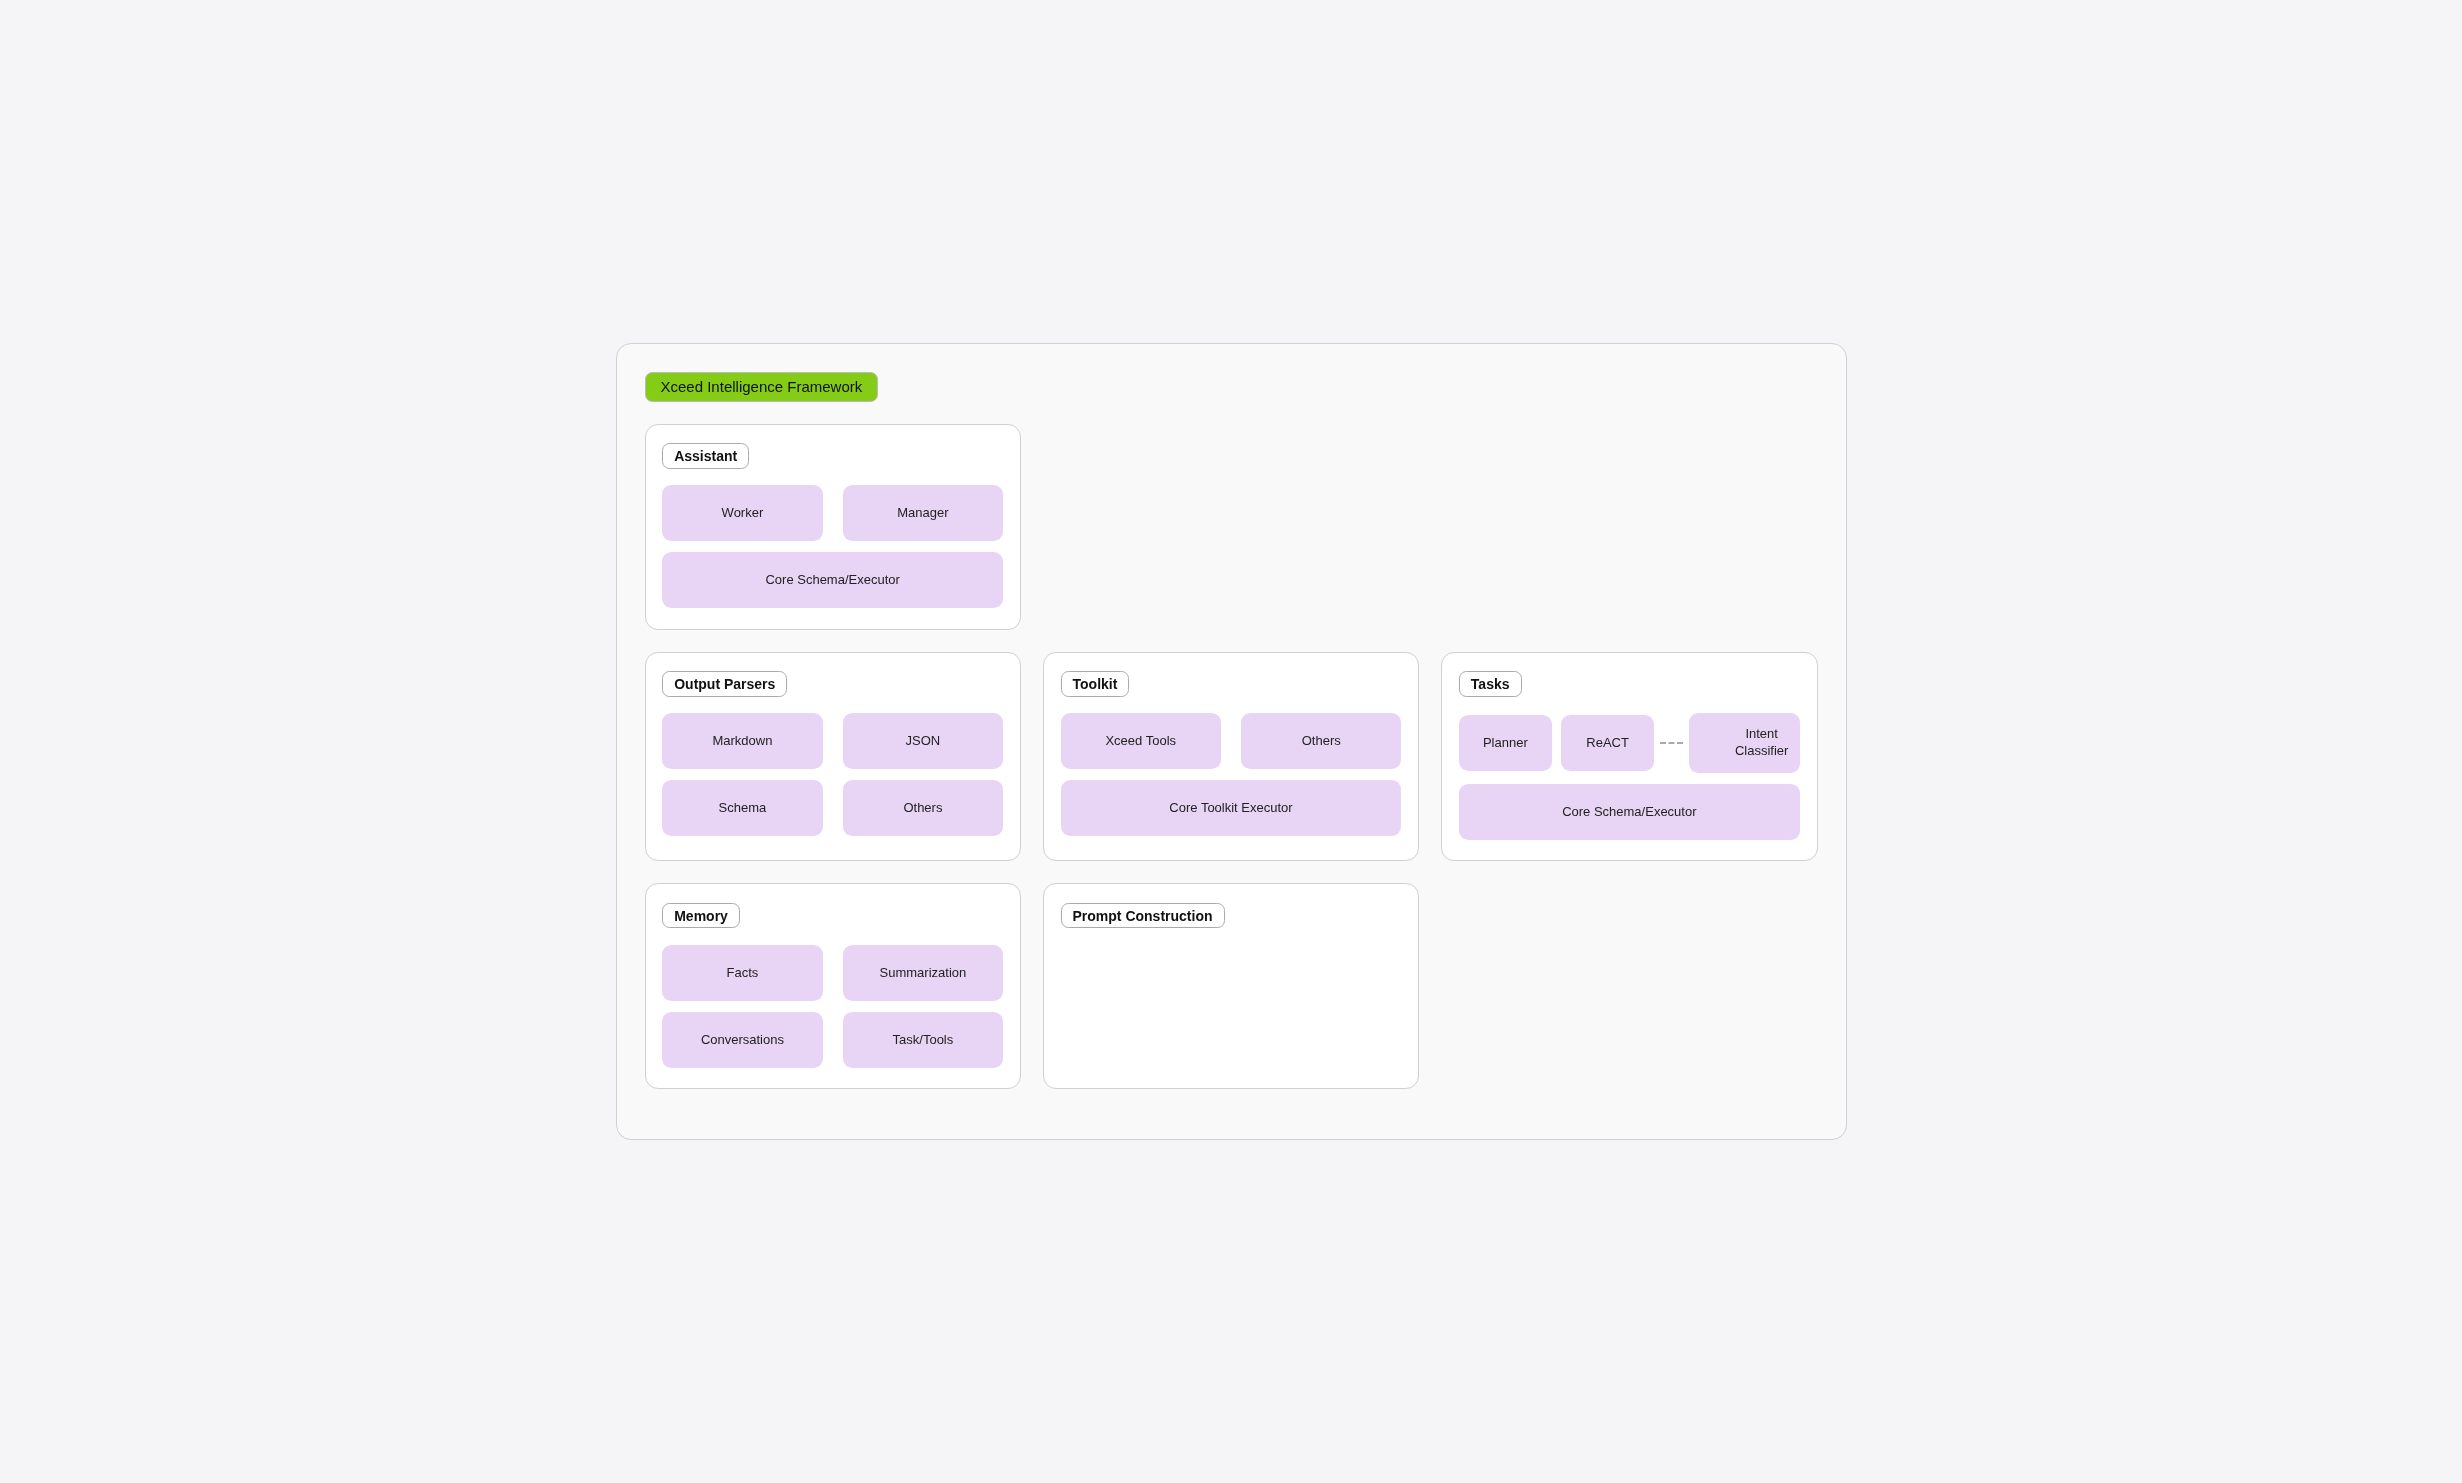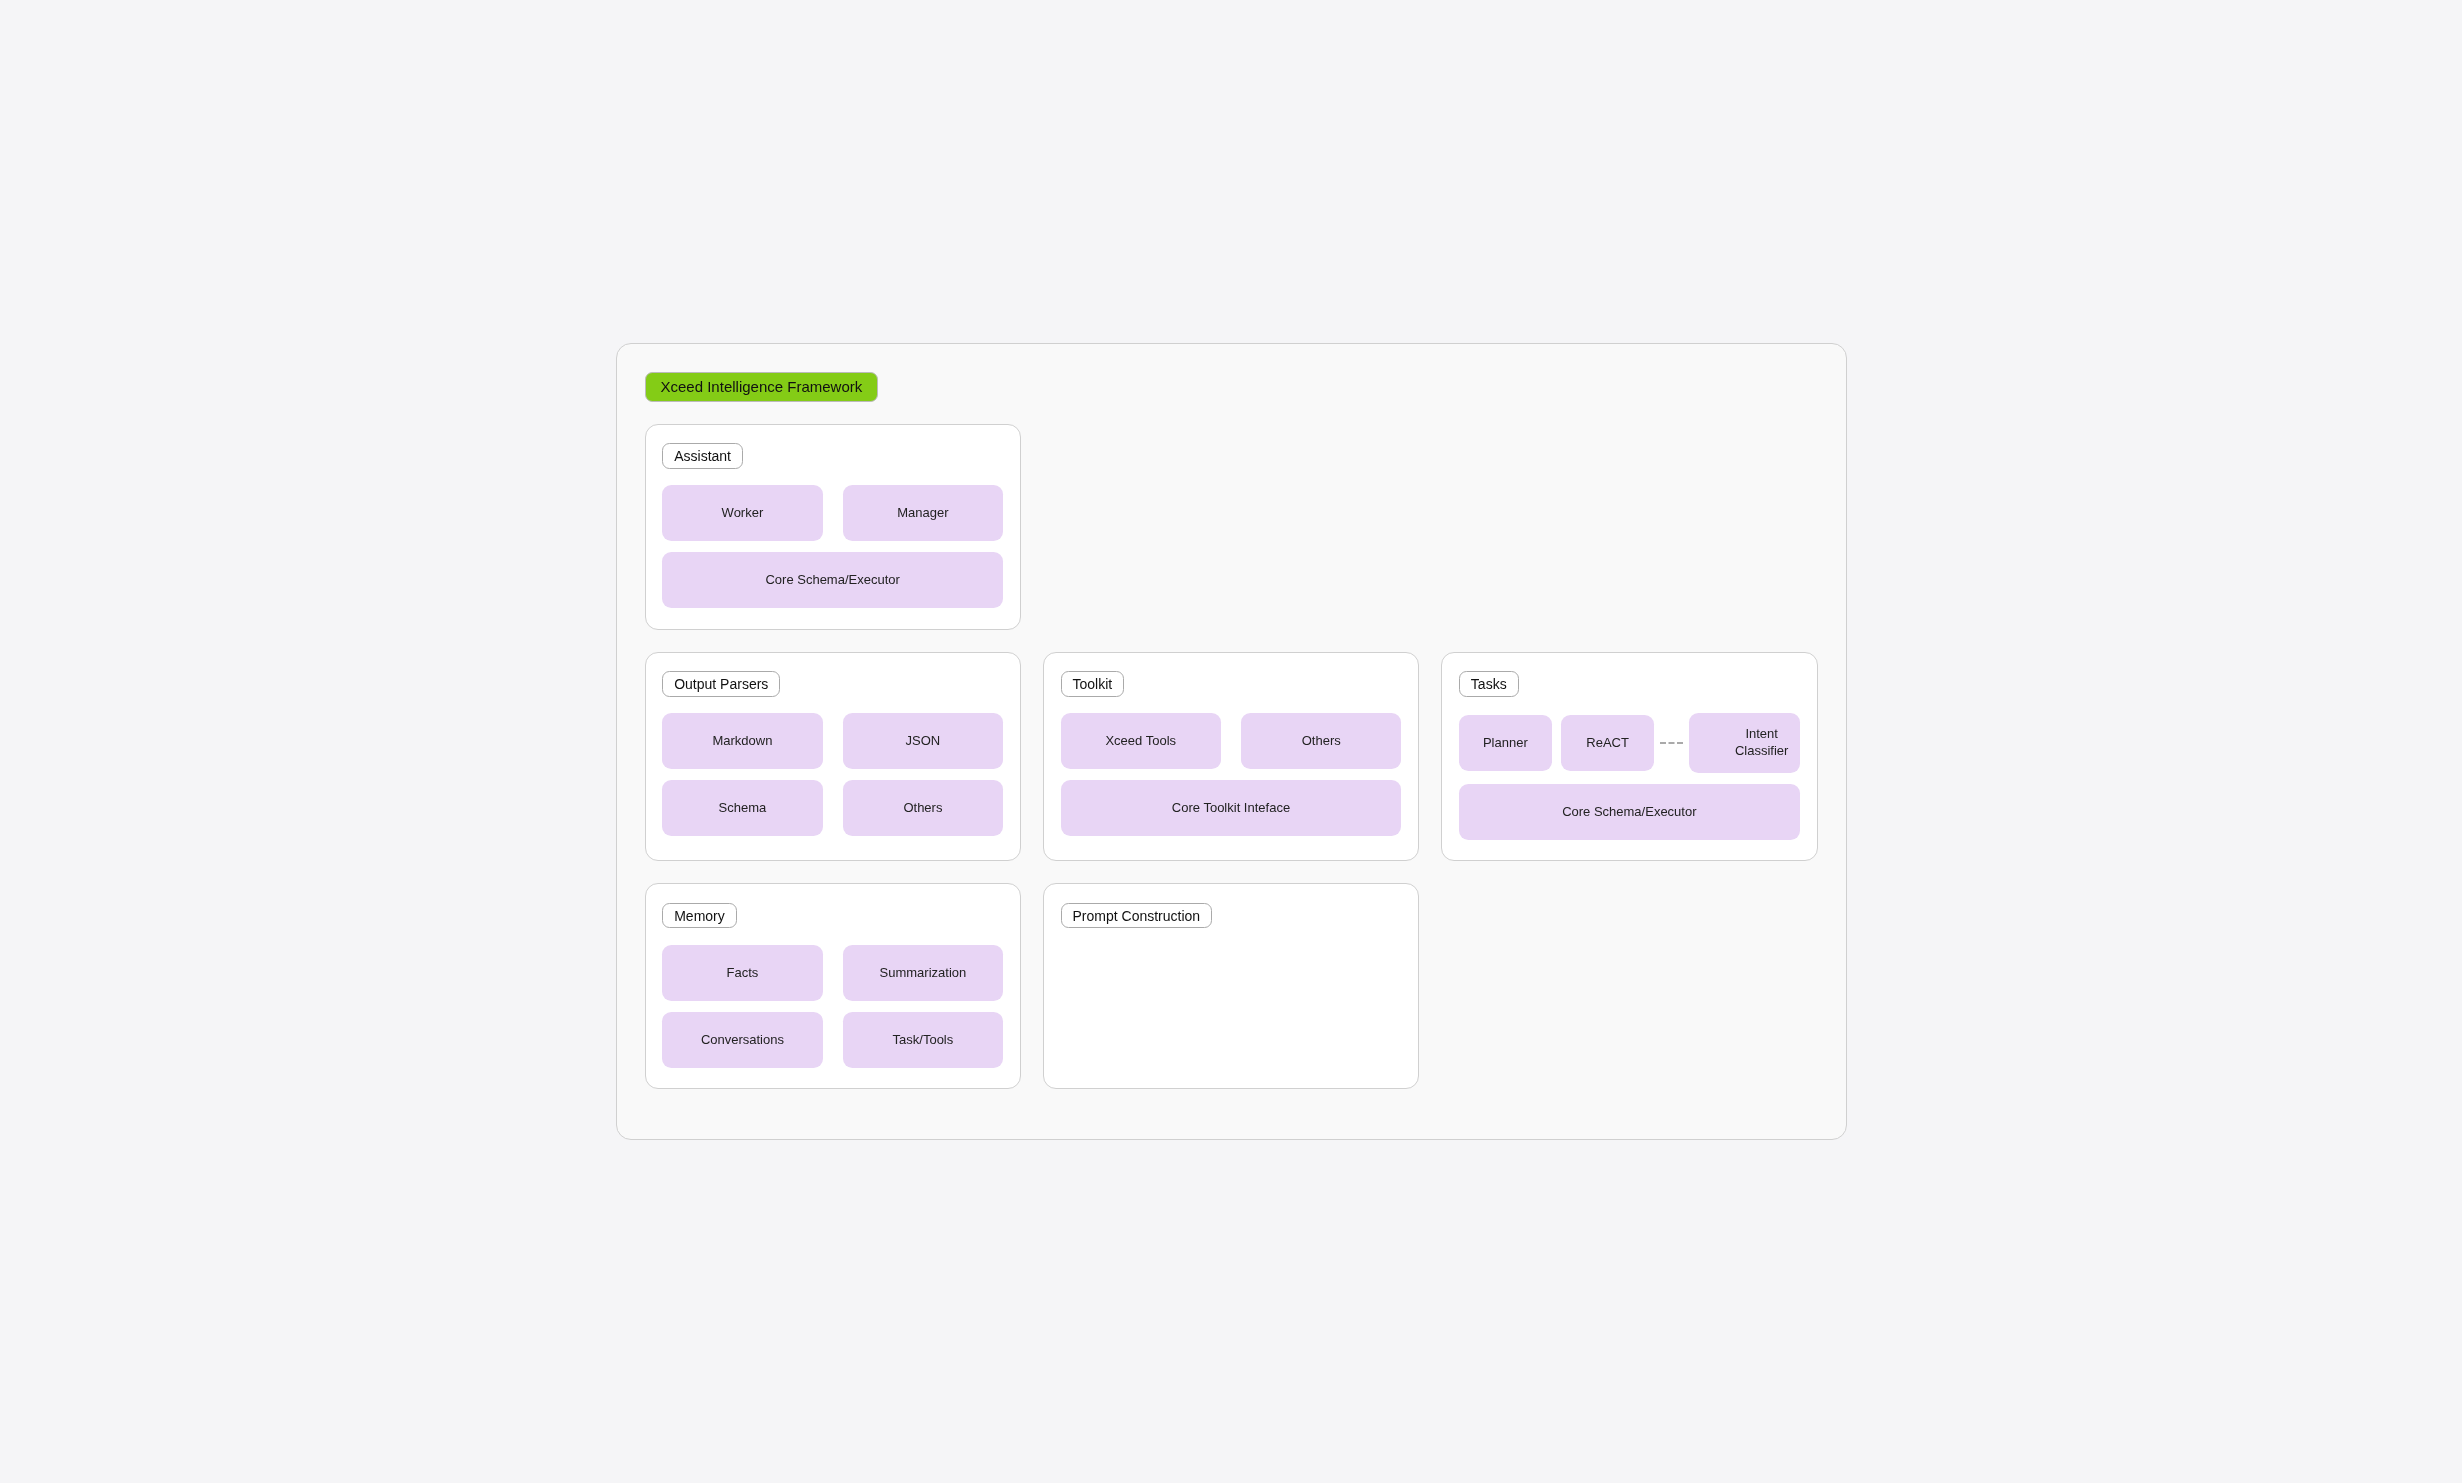--- a/index.html
+++ b/index.html
@@ -44,21 +44,21 @@
       padding: 18.5px 16.7px 20.4px 16.7px;
       position: relative;
     }
     .section-title {
       display: inline-block;
       background: #fff;
       border: 1.4px solid #aaa;
       border-radius: 7.4px;
       padding: 3.7px 11px;
       font-size: 14px;
-      font-weight: 400;
+      font-weight: 700;
       color: #111;
       margin-bottom: 16.7px;
     }
     .items-grid {
       display: flex;
       flex-direction: column;
       gap: 11px;
     }
     .items-row {
       display: flex;
@@ -142,21 +142,21 @@
     </div>
 
     <div class="section-box">
       <div class="section-title">Toolkit</div>
       <div class="items-grid">
         <div class="items-row">
           <div class="chip">Xceed Tools</div>
           <div class="chip">Others</div>
         </div>
         <div class="items-row">
-          <div class="chip chip-wide">Core Toolkit Inteface</div>
+          <div class="chip chip-wide">Core Toolkit Executor</div>
         </div>
       </div>
     </div>
 
     <div class="section-box">
       <div class="section-title">Tasks</div>
       <div class="items-grid">
         <div class="tasks-row">
           <div class="chip" style="flex:0 0 93px;">Planner</div>
           <div class="chip" style="flex:0 0 93px; margin-left:9.3px;">ReACT</div>

